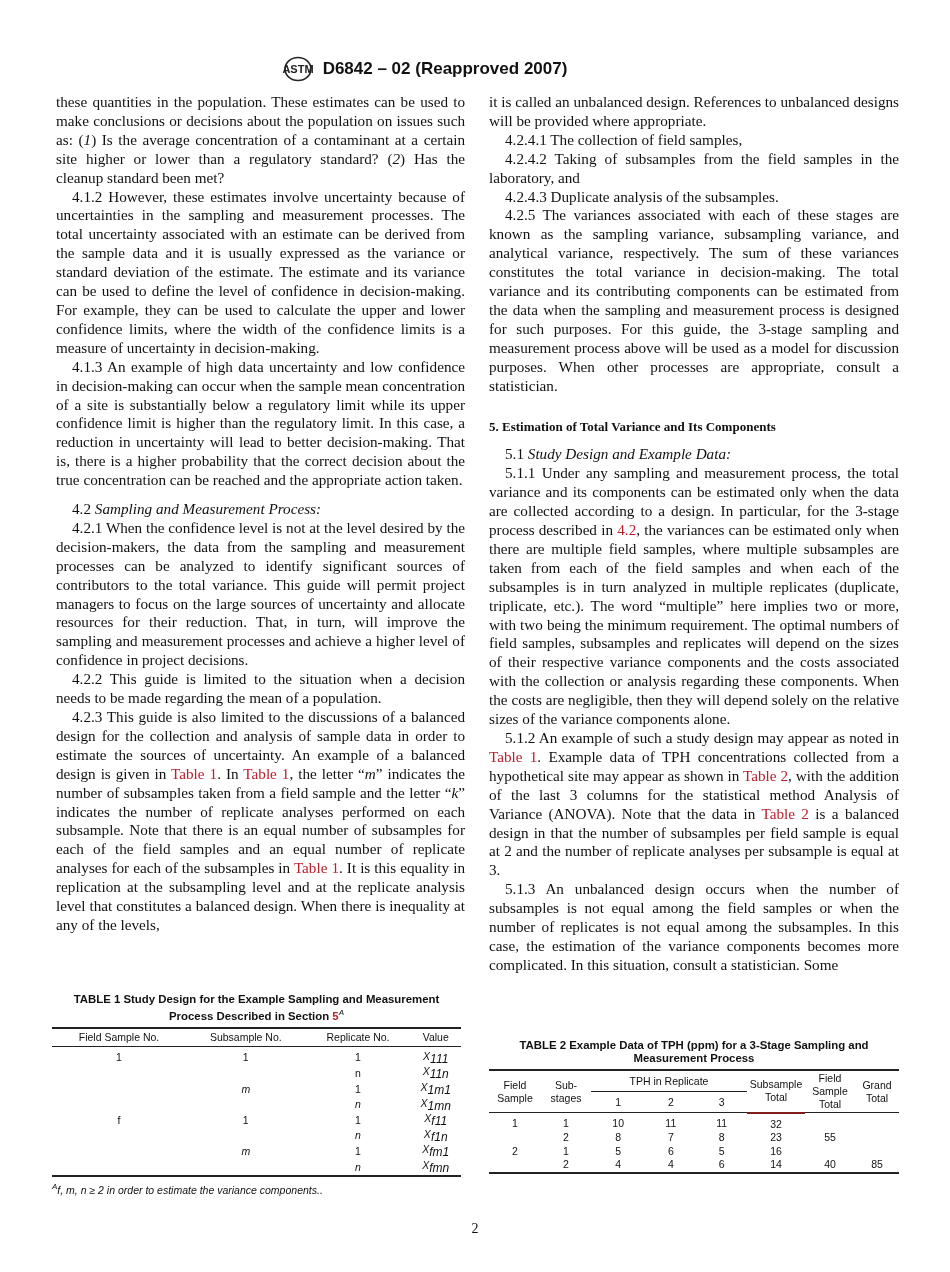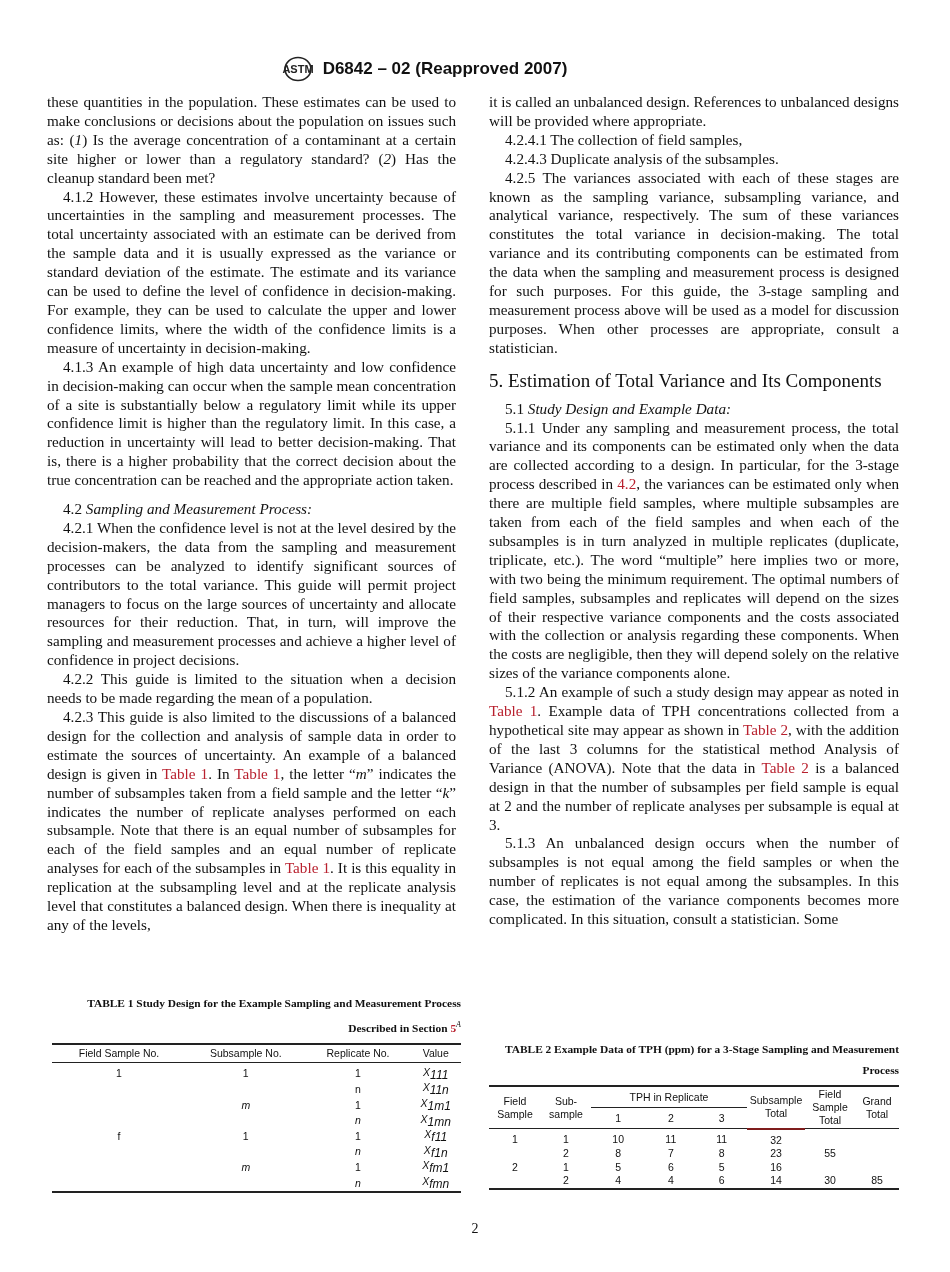--- a/index.html
+++ b/index.html
@@ -1,30 +1,30 @@
 <!DOCTYPE html>
 <html><head>
 <meta charset="utf-8">
 <style>
   html, body { margin:0; padding:0; background:#fff; }
   body { width:950px; height:1272px; position:relative; overflow:hidden; color:#111; }
   .header { position:absolute; top:56px; left:0; width:848px; text-align:center; font-family:"Liberation Sans", sans-serif; font-weight:bold; font-size:17px; }
   .header .logo { display:inline-block; width:34px; height:26px; vertical-align:middle; margin-right:8px; }
   .header span.title { vertical-align:middle; }
   .col { position:absolute; top:93px; font-family:"Liberation Serif", serif; font-size:15.2px; line-height:18.9px; text-align:justify; }
-  .col.left { left:47px; width:409px; }
+  .col.left { left:56px; width:409px; }
   .col.right { left:489px; width:410px; }
   .col p { margin:0; text-indent:0; }
   .col p.ind { text-indent:16px; }
   .col p.gap { margin-top:10px; }
   .lnk { color:#b8202e; }
   i { font-style:italic; }
-  h2 { font-family:"Liberation Serif", serif; font-weight:normal; font-size:19px; margin:14px 0 9px 0; }
+  h2 { font-family:"Liberation Serif", serif; font-weight:bold; font-size:13px; margin:22px 0 9px 0; }
   .tbl-wrap { position:absolute; font-family:"Liberation Sans", sans-serif; font-size:10.5px; }
-  .tcap { text-align:right; font-weight:bold; font-size:11.4px; line-height:21px; margin-bottom:4px;font-family:Liberation Serif, serif; }
+  .tcap { text-align:center; font-weight:bold; font-size:11.4px; line-height:13px; margin-bottom:4px; }
   table { border-collapse:collapse; width:100%; }
   table.t1 { border-top:2px solid #222; border-bottom:2px solid #222; }
   table.t1 th { font-weight:normal; border-bottom:1px solid #222; padding:2px 0 3px; }
   table.t1 td { text-align:center; padding:0; line-height:12.5px; }
   table.t1 td.val { font-style:italic; }
   sub { font-size:12px; }
   .fn { font-size:10.5px; margin-top:5px; }
   table.t2 { border-top:2px solid #222; border-bottom:2px solid #222; }
   table.t2 th { font-weight:normal; padding:1px 0; line-height:13px; vertical-align:middle; }
   table.t2 tr.h2 th { border-bottom:1px solid #222; }
@@ -49,20 +49,21 @@
   <p class="ind">4.1.3 An example of high data uncertainty and low confidence in decision-making can occur when the sample mean concentration of a site is substantially below a regulatory limit while its upper confidence limit is higher than the regulatory limit. In this case, a reduction in uncertainty will lead to better decision-making. That is, there is a higher probability that the correct decision about the true concentration can be reached and the appropriate action taken.</p>
   <p class="ind gap"><span>4.2 </span><i>Sampling and Measurement Process:</i></p>
   <p class="ind">4.2.1 When the confidence level is not at the level desired by the decision-makers, the data from the sampling and measurement processes can be analyzed to identify significant sources of contributors to the total variance. This guide will permit project managers to focus on the large sources of uncertainty and allocate resources for their reduction. That, in turn, will improve the sampling and measurement processes and achieve a higher level of confidence in project decisions.</p>
   <p class="ind">4.2.2 This guide is limited to the situation when a decision needs to be made regarding the mean of a population.</p>
   <p class="ind"><span>4.2.3 This guide is also limited to the discussions of a balanced design for the collection and analysis of sample data in order to estimate the sources of uncertainty. An example of a balanced design is given in </span><span class="lnk">Table 1</span><span>. In </span><span class="lnk">Table 1</span><span>, the letter “</span><i>m</i><span>” indicates the number of subsamples taken from a field sample and the letter “</span><i>k</i><span>” indicates the number of replicate analyses performed on each subsample. Note that there is an equal number of subsamples for each of the field samples and an equal number of replicate analyses for each of the subsamples in </span><span class="lnk">Table 1</span><span>. It is this equality in replication at the subsampling level and at the replicate analysis level that constitutes a balanced design. When there is inequality at any of the levels,</span></p>
 </div>
 
 <div class="col right">
   <p>it is called an unbalanced design. References to unbalanced designs will be provided where appropriate.</p>
   <p class="ind">4.2.4.1 The collection of field samples,</p>
+  <p class="ind">4.2.4.2 Taking of subsamples from the field samples in the laboratory, and</p>
   <p class="ind">4.2.4.3 Duplicate analysis of the subsamples.</p>
   <p class="ind">4.2.5 The variances associated with each of these stages are known as the sampling variance, subsampling variance, and analytical variance, respectively. The sum of these variances constitutes the total variance in decision-making. The total variance and its contributing components can be estimated from the data when the sampling and measurement process is designed for such purposes. For this guide, the 3-stage sampling and measurement process above will be used as a model for discussion purposes. When other processes are appropriate, consult a statistician.</p>
   <h2>5. Estimation of Total Variance and Its Components</h2>
   <p class="ind"><span>5.1 </span><i>Study Design and Example Data:</i></p>
   <p class="ind"><span>5.1.1 Under any sampling and measurement process, the total variance and its components can be estimated only when the data are collected according to a design. In particular, for the 3-stage process described in </span><span class="lnk">4.2</span><span>, the variances can be estimated only when there are multiple field samples, where multiple subsamples are taken from each of the field samples and when each of the subsamples is in turn analyzed in multiple replicates (duplicate, triplicate, etc.). The word “multiple” here implies two or more, with two being the minimum requirement. The optimal numbers of field samples, subsamples and replicates will depend on the sizes of their respective variance components and the costs associated with the collection or analysis regarding these components. When the costs are negligible, then they will depend solely on the relative sizes of the variance components alone.</span></p>
   <p class="ind"><span>5.1.2 An example of such a study design may appear as noted in </span><span class="lnk">Table 1</span><span>. Example data of TPH concentrations collected from a hypothetical site may appear as shown in </span><span class="lnk">Table 2</span><span>, with the addition of the last 3 columns for the statistical method Analysis of Variance (ANOVA). Note that the data in </span><span class="lnk">Table 2</span><span> is a balanced design in that the number of subsamples per field sample is equal at 2 and the number of replicate analyses per subsample is equal at 3.</span></p>
   <p class="ind">5.1.3 An unbalanced design occurs when the number of subsamples is not equal among the field samples or when the number of replicates is not equal among the subsamples. In this case, the estimation of the variance components becomes more complicated. In this situation, consult a statistician. Some</p>
 </div>
 
 <div class="tbl-wrap" style="left:52px; top:993px; width:409px;">
@@ -120,29 +121,30 @@
           <td class="val"><span>X</span><sub>fm1</sub></td>
         </tr>
       <tr>
           <td style="padding-bottom:2px"></td>
           <td></td>
           <td style="font-style:italic">n</td>
           <td class="val"><span>X</span><sub>fmn</sub></td>
         </tr>
     </tbody>
   </table>
+  <div class="fn"><sup style="font-style:italic;font-size:8px">A</sup><i>f, m, n ≥ 2 in order to estimate the variance components..</i></div>
 </div>
 
 <div class="tbl-wrap" style="left:489px; top:1039px; width:410px;">
   <div class="tcap">TABLE 2 Example Data of TPH (ppm) for a 3-Stage Sampling and Measurement Process</div>
   <table class="t2">
     <thead>
       <tr>
         <th rowspan="2" style="border-bottom:1px solid #222;width:52px">Field Sample</th>
-        <th rowspan="2" style="border-bottom:1px solid #222;width:50px">Sub- sample</th>
+        <th rowspan="2" style="border-bottom:1px solid #222;width:50px">Sub- stages</th>
         <th colspan="3" class="grp">TPH in Replicate</th>
         <th rowspan="2" style="border-bottom:2px solid #7f1d1d;width:58px">Subsample Total</th>
         <th rowspan="2" style="border-bottom:1px solid #222;width:50px">Field Sample Total</th>
         <th rowspan="2" style="border-bottom:1px solid #222;width:44px">Grand Total</th>
       </tr>
       <tr class="h2">
         <th>1</th>
         <th>2</th>
         <th>3</th>
       </tr>
@@ -178,20 +180,20 @@
           <td></td>
           <td></td>
         </tr>
       <tr>
           <td style="padding-bottom:3px"></td>
           <td>2</td>
           <td>4</td>
           <td>4</td>
           <td>6</td>
           <td>14</td>
-          <td>30</td>
+          <td>40</td>
           <td>85</td>
         </tr>
     </tbody>
   </table>
 </div>
 
 <div class="pageno">2</div>
 
 </body></html>

